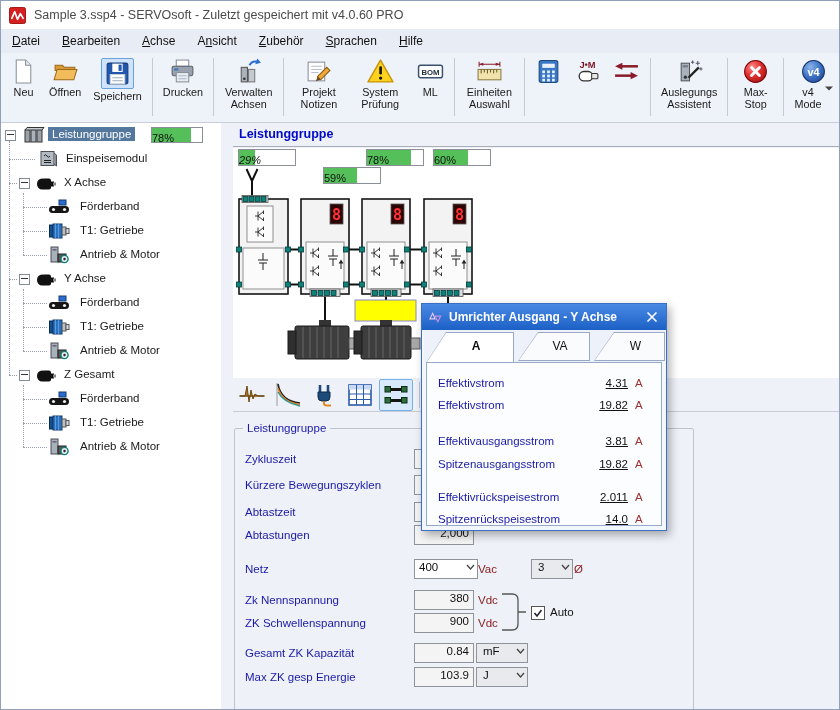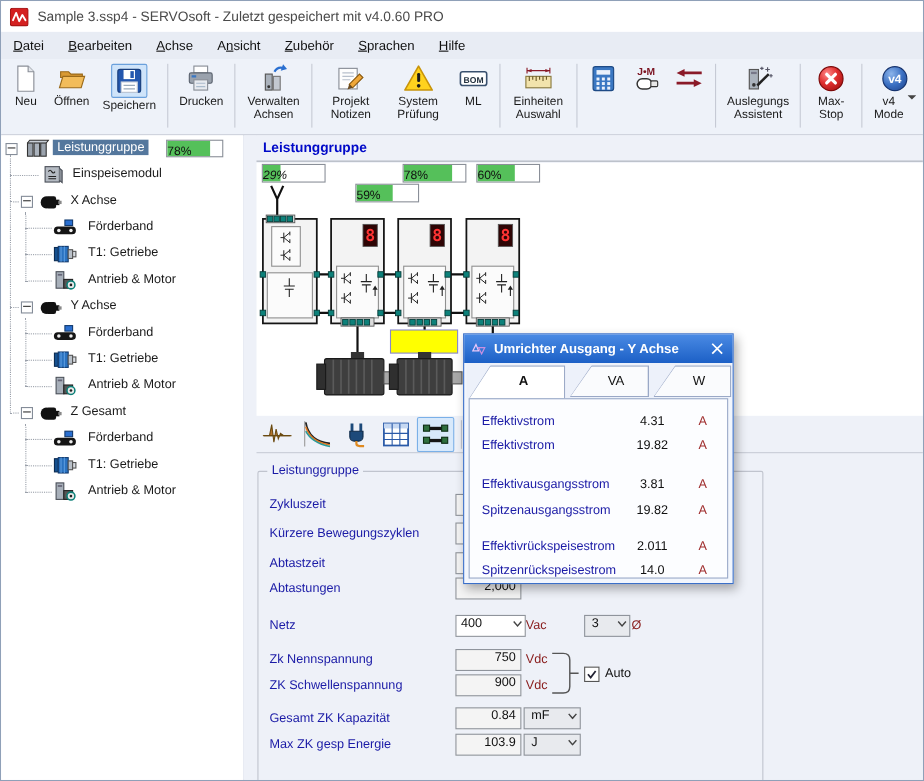--- a/index.html
+++ b/index.html
@@ -66,21 +66,21 @@
   .ptabs{position:absolute;left:2px;top:26px;right:2px;height:32px;background:#edf1fa;}
   .ptab{position:absolute;top:2px;height:29px;background:#9aa8c6;clip-path:polygon(20px 0,100% 0,100% 100%,0 100%);}
   .ptab::before{content:"";position:absolute;inset:1px;background:#fafbfd;clip-path:polygon(19px 0,100% 0,100% 100%,0 100%);}
   .ptab.active{height:31px;}
   .ptab.active::before{background:#fff;}
   .ptab span{position:relative;display:block;text-align:center;font-size:12px;color:#111;margin-top:7px;padding-left:12px;}
   .ptab.active span{font-weight:bold;}
   .pbox{position:absolute;left:4px;top:58px;right:4px;bottom:4px;border:1px solid #98a8c8;background:#fcfdff;}
   .prow{position:absolute;left:16px;width:214px;height:15px;font-size:11.5px;}
   .prow .pl{color:#1a1aa6;}
-  .prow .pv{position:absolute;left:120px;width:70px;text-align:center;color:#111;}
+  .prow .pv{position:absolute;left:120px;width:70px;text-align:right;color:#111;text-decoration:underline;}
   .prow .pu{position:absolute;left:197px;color:#a03030;}
 </style>
 </head>
 <body>
 
 <div id="app">
 
   <div class="titlebar">
     <span class="icon"><svg viewBox="0 0 18 18" width="17" height="17">
           <rect x="0.5" y="0.5" width="17" height="17" rx="2" fill="#d42020" stroke="#a01010"></rect>
@@ -628,21 +628,21 @@
     <div class="combo" style="top:436px"><span>400</span><span class="chev"><svg width="9" height="6" viewBox="0 0 9 6">
             <path d="M1 1 L4.5 5 L8 1" fill="none" stroke="#444" stroke-width="1.3"></path>
           </svg></span></div>
     <div class="unit" style="top:440px">Vac</div>
     <div class="phcombo" style="top:436px"><span>3</span><span class="chev"><svg width="9" height="6" viewBox="0 0 9 6">
             <path d="M1 1 L4.5 5 L8 1" fill="none" stroke="#444" stroke-width="1.3"></path>
           </svg></span></div>
     <div class="phsym" style="top:440px">Ø</div>
 
     <div class="flabel" style="top:471px">Zk Nennspannung</div>
-    <div class="inbox" style="top:467px">750</div>
+    <div class="inbox" style="top:467px">380</div>
     <div class="unit" style="top:471px">Vdc</div>
     <div class="flabel" style="top:494px">ZK Schwellenspannung</div>
     <div class="inbox" style="top:490px">900</div>
     <div class="unit" style="top:494px">Vdc</div>
 
     <svg style="position:absolute;left:268px;top:467px" width="26" height="44">
         <path d="M1 4 H11 Q17 4 17 10 V22 M1 40 H11 Q17 40 17 34 V22 M17 22 H25" fill="none" stroke="#555" stroke-width="1.3"></path>
       </svg>
     <span class="cbx"><svg width="12" height="12" viewBox="0 0 12 12">
           <path d="M2.5 6 l2.5 3 l4.5 -6" fill="none" stroke="#223" stroke-width="1.6"></path>

